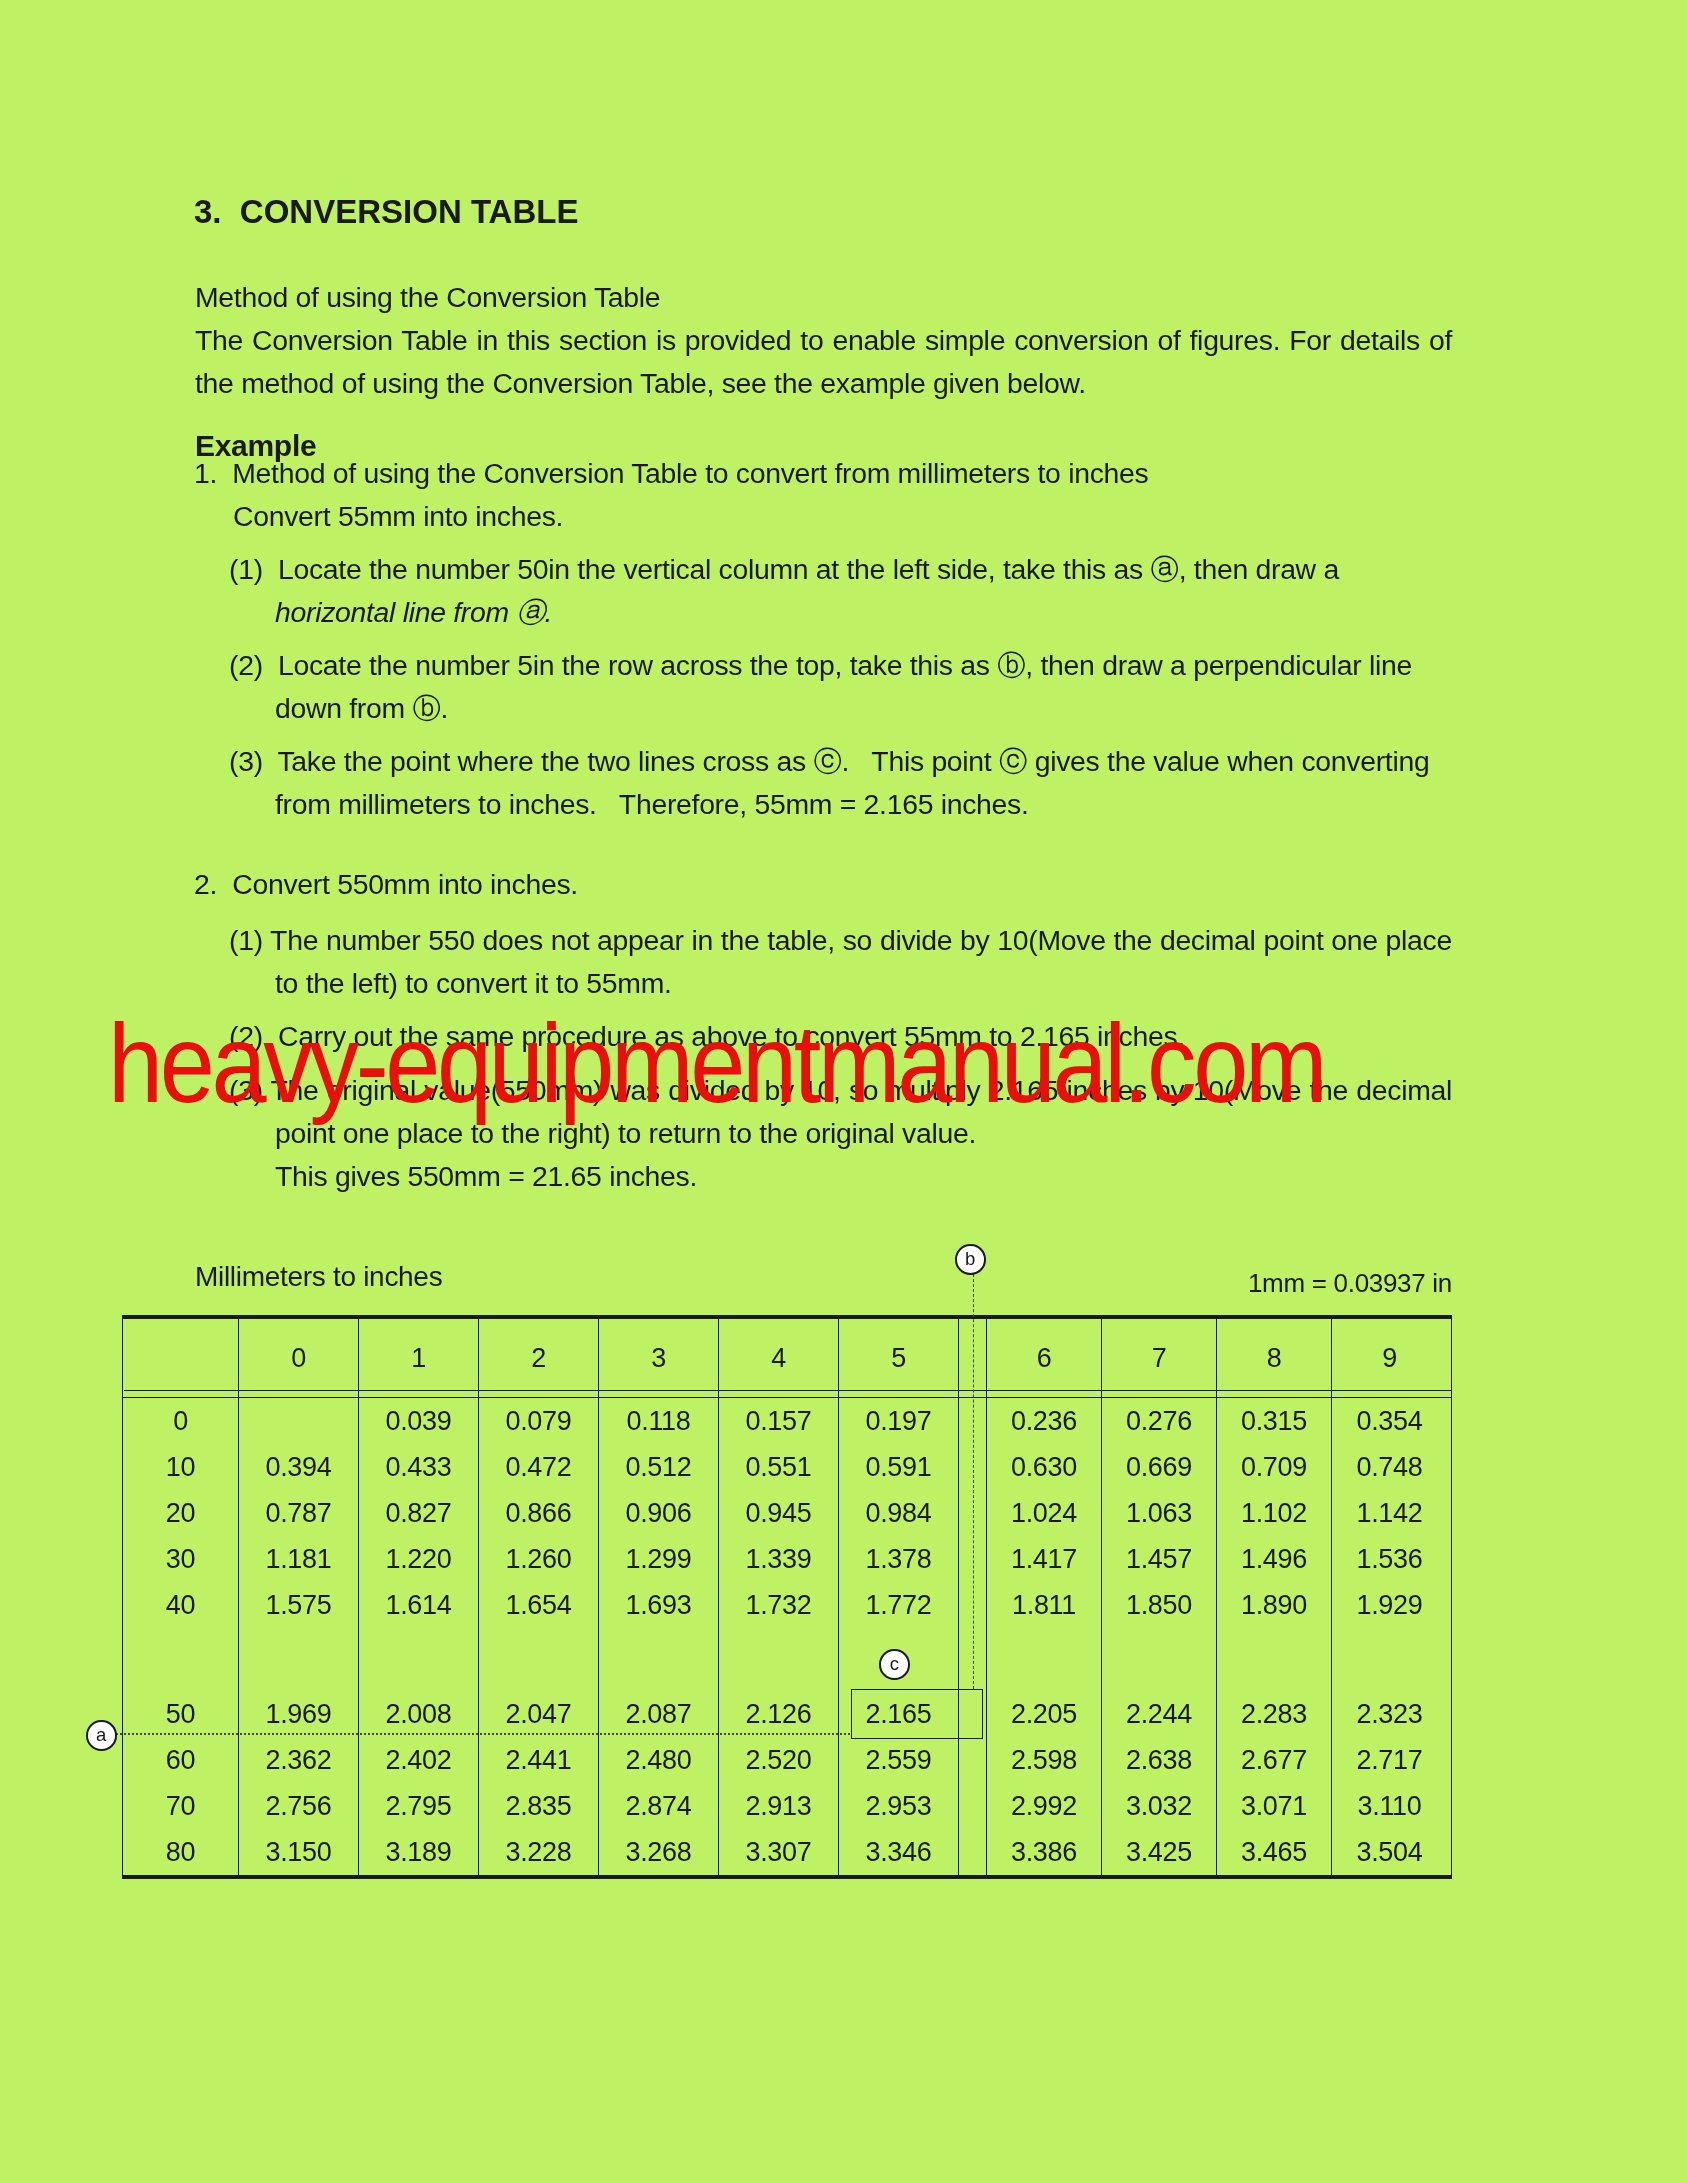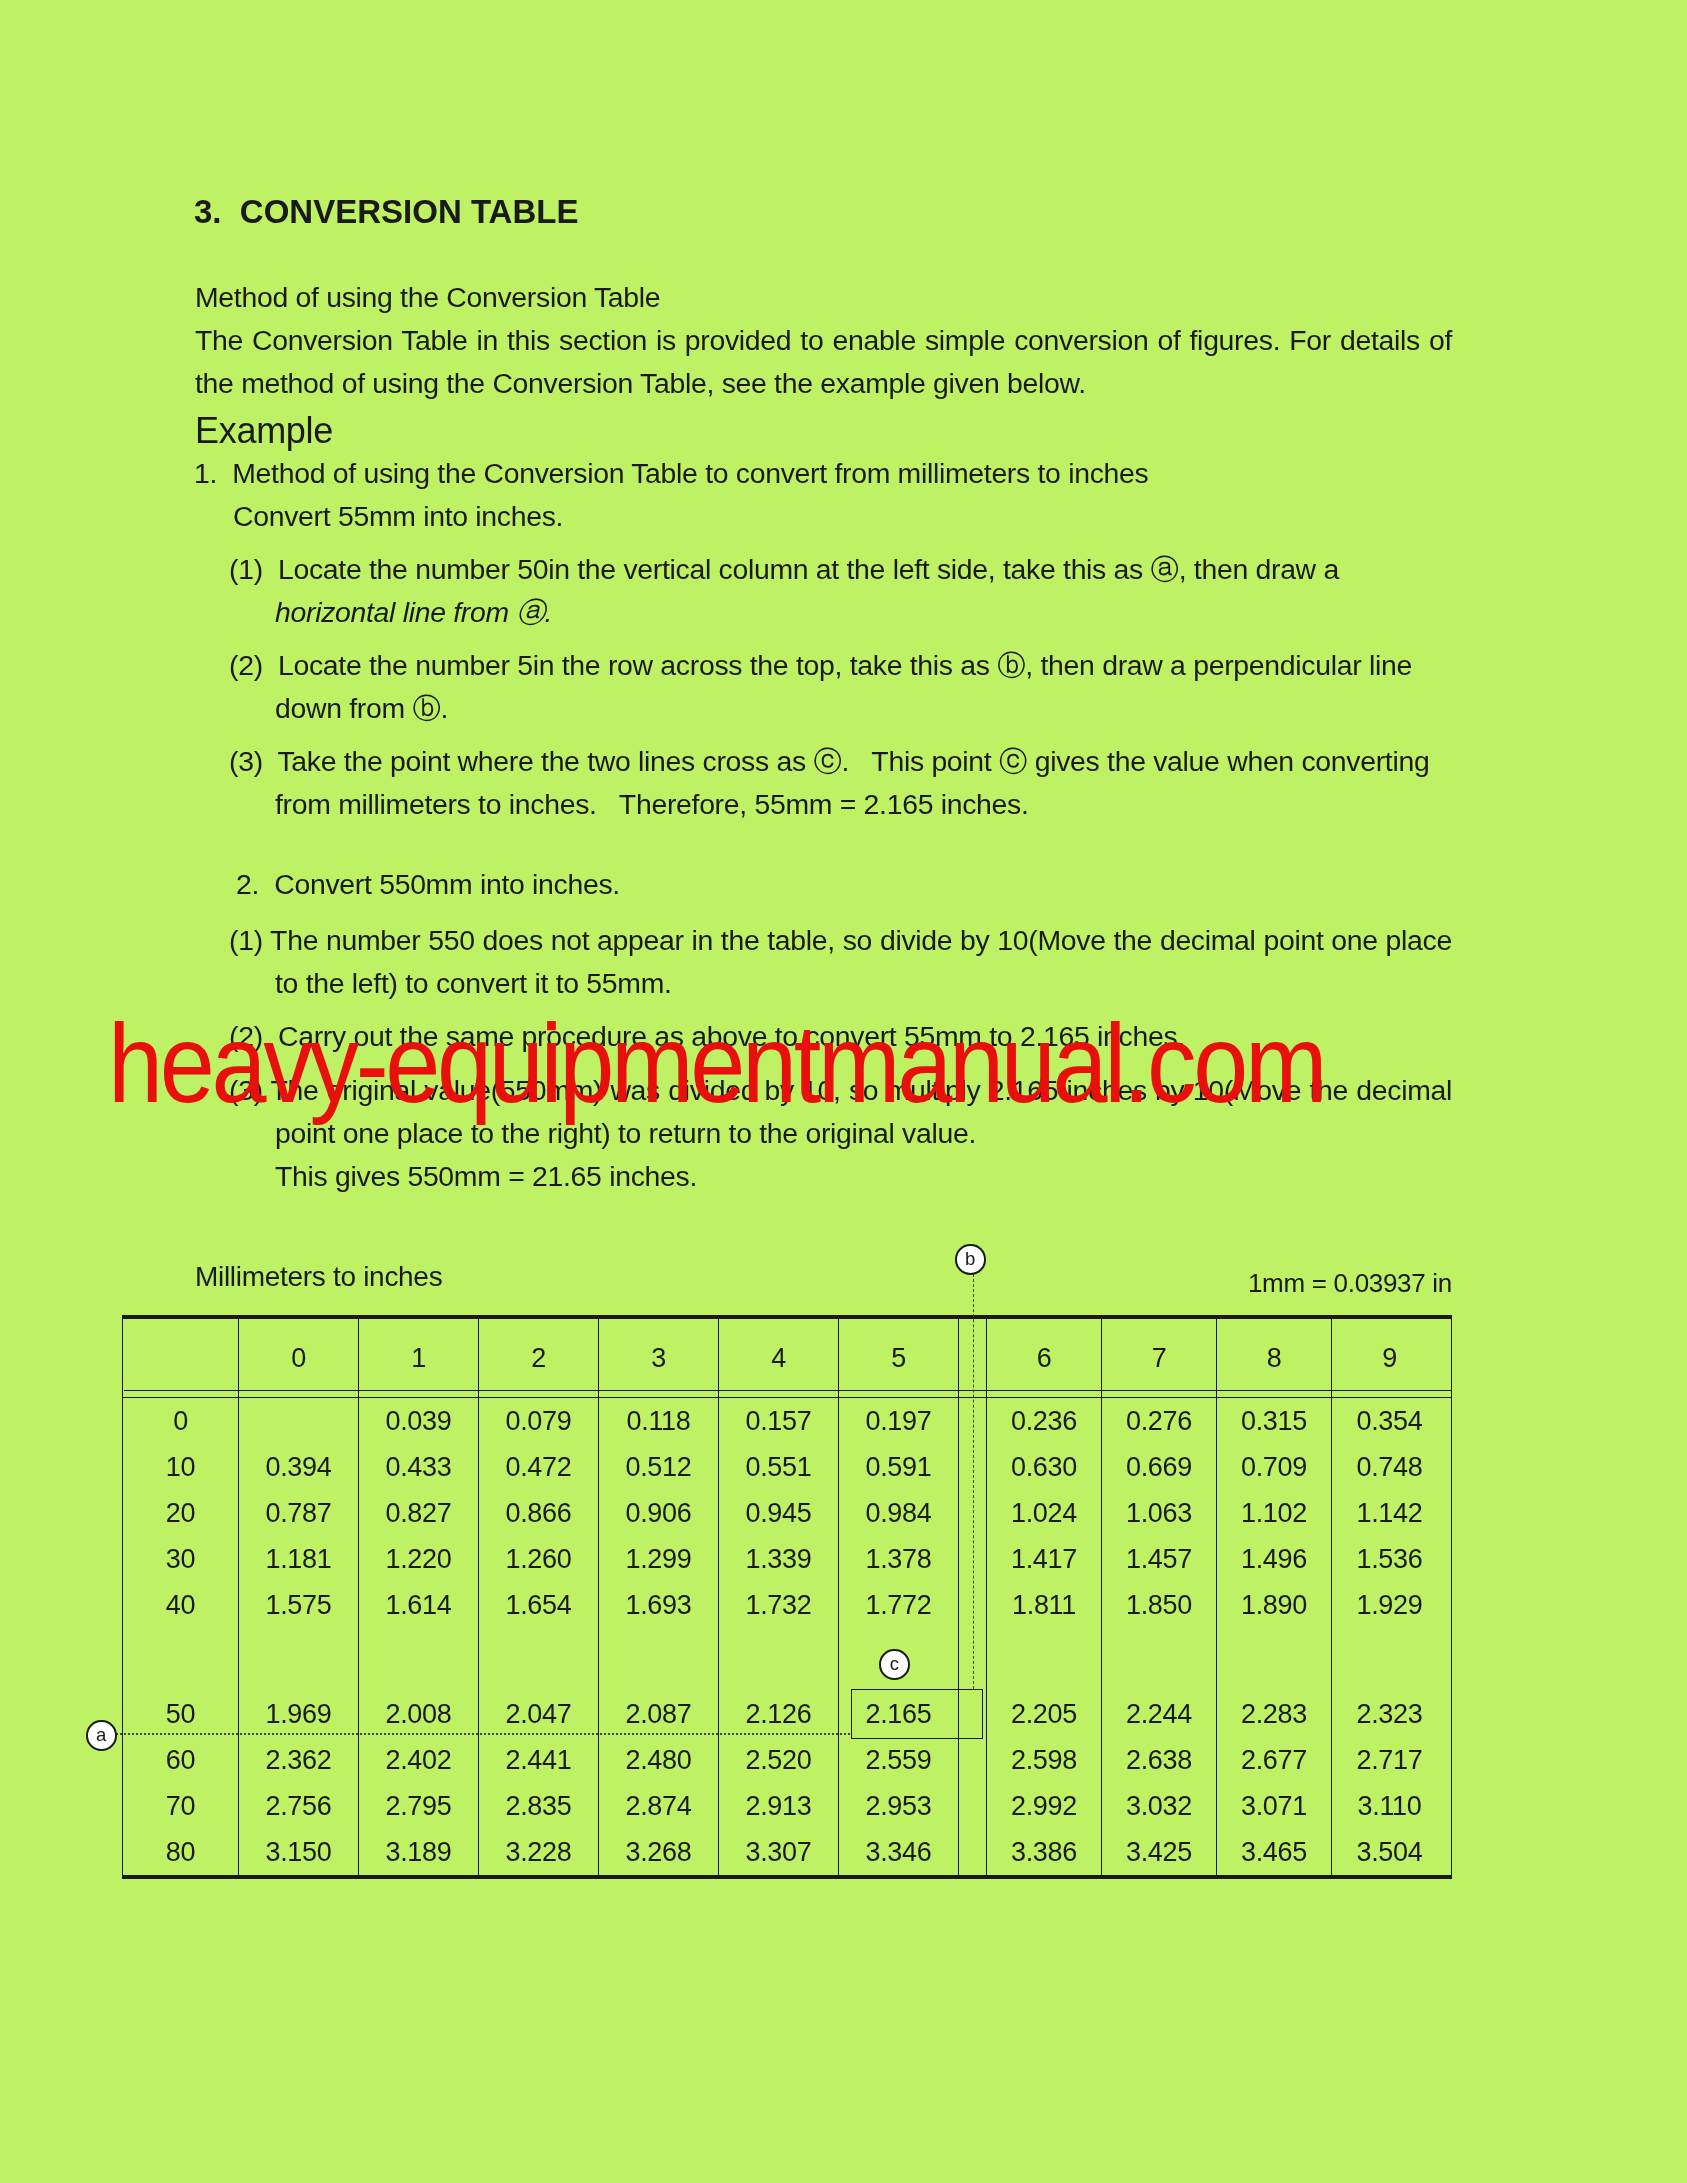--- a/index.html
+++ b/index.html
@@ -4,21 +4,21 @@
 <style>
   html,body{margin:0;padding:0;background:#e9e9e9;}
   #page{
     position:relative;width:1687px;height:2183px;background:#bef264;
     font-family:"Liberation Sans","DejaVu Sans",sans-serif;color:#1a1a1a;
     overflow:hidden;
   }
   .line{position:absolute;font-size:28.4px;letter-spacing:-0.3px;white-space:pre;line-height:1.15;}
   .just{white-space:normal;text-align:justify;text-align-last:justify;}
   .h1{font-size:33px;font-weight:bold;letter-spacing:0;}
-  .h2{font-size:36px;font-weight:normal;}
+  .h2{font-size:30px;font-weight:bold;margin-top:19px;}
   .caption{font-size:28px;}
   .unitnote{font-size:26px;}
   
   #ctable{
     position:absolute;left:122px;top:1315px;width:1330px;box-sizing:border-box;
     border-left:1.3px solid #1a1a1a;border-right:1.3px solid #1a1a1a;
     border-top:4.6px solid #1a1a1a;border-bottom:4.6px solid #1a1a1a;
     background:transparent;
   }
   .trow{display:flex;}
@@ -66,21 +66,21 @@
 
   <div class="line" style="left:229px;top:553px;">(1)  Locate the number 50in the vertical column at the left side, take this as ⓐ, then draw a</div>
   <div class="line" style="left:275px;top:596px;font-style:italic;">horizontal line from ⓐ.</div>
 
   <div class="line" style="left:229px;top:649px;">(2)  Locate the number 5in the row across the top, take this as ⓑ, then draw a perpendicular line</div>
   <div class="line" style="left:275px;top:692px;">down from ⓑ.</div>
 
   <div class="line" style="left:229px;top:745px;">(3)  Take the point where the two lines cross as ⓒ.   This point ⓒ gives the value when converting</div>
   <div class="line" style="left:275px;top:788px;">from millimeters to inches.   Therefore, 55mm = 2.165 inches.</div>
 
-  <div class="line" style="left:194px;top:868px;margin-left:42px;">2.  Convert 550mm into inches.</div>
+  <div class="line" style="left:194px;top:868px;">2.  Convert 550mm into inches.</div>
 
   <div class="line just" style="left:229px;top:924px;width:1223px;">(1)  The number 550 does not appear in the table, so divide by 10(Move the decimal point one place</div>
   <div class="line" style="left:275px;top:967px;">to the left) to convert it to 55mm.</div>
 
   <div class="line" style="left:229px;top:1020px;">(2)  Carry out the same procedure as above to convert 55mm to 2.165 inches.</div>
 
   <div class="line just" style="left:229px;top:1074px;width:1223px;">(3)  The original value(550mm) was divided by 10, so multiply 2.165 inches by 10(Move the decimal</div>
   <div class="line" style="left:275px;top:1117px;">point one place to the right) to return to the original value.</div>
   <div class="line" style="left:275px;top:1160px;">This gives 550mm = 21.65 inches.</div>
 

